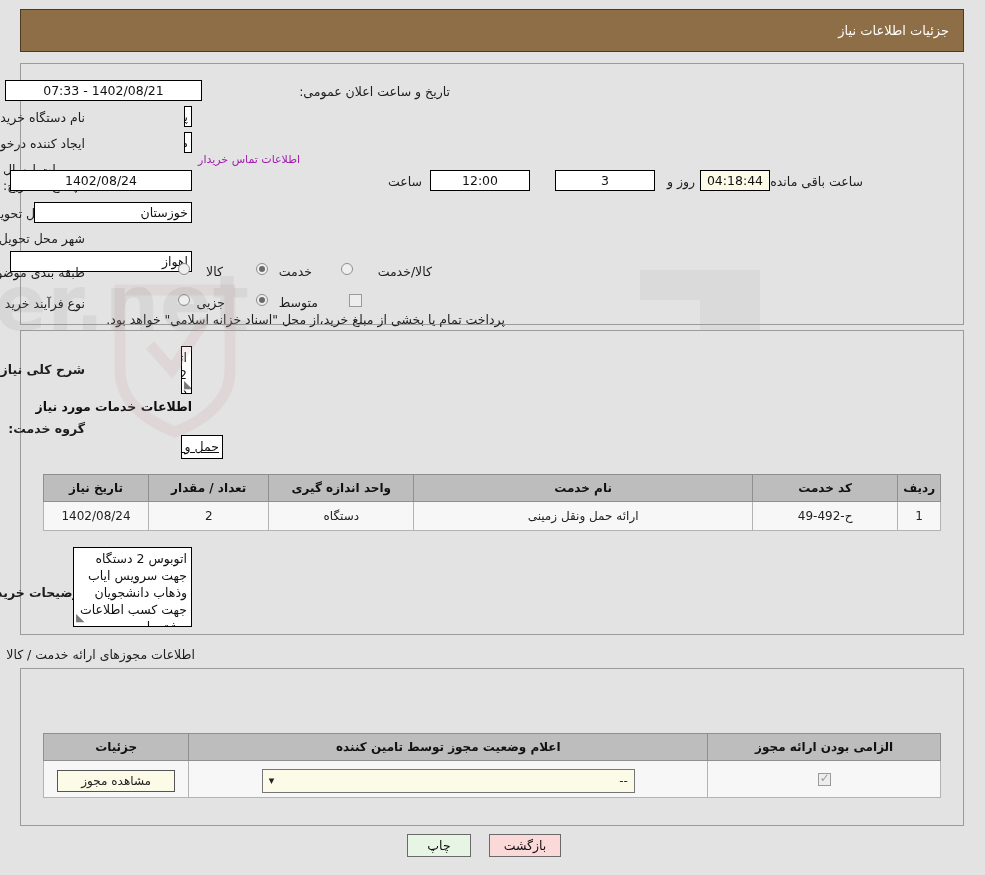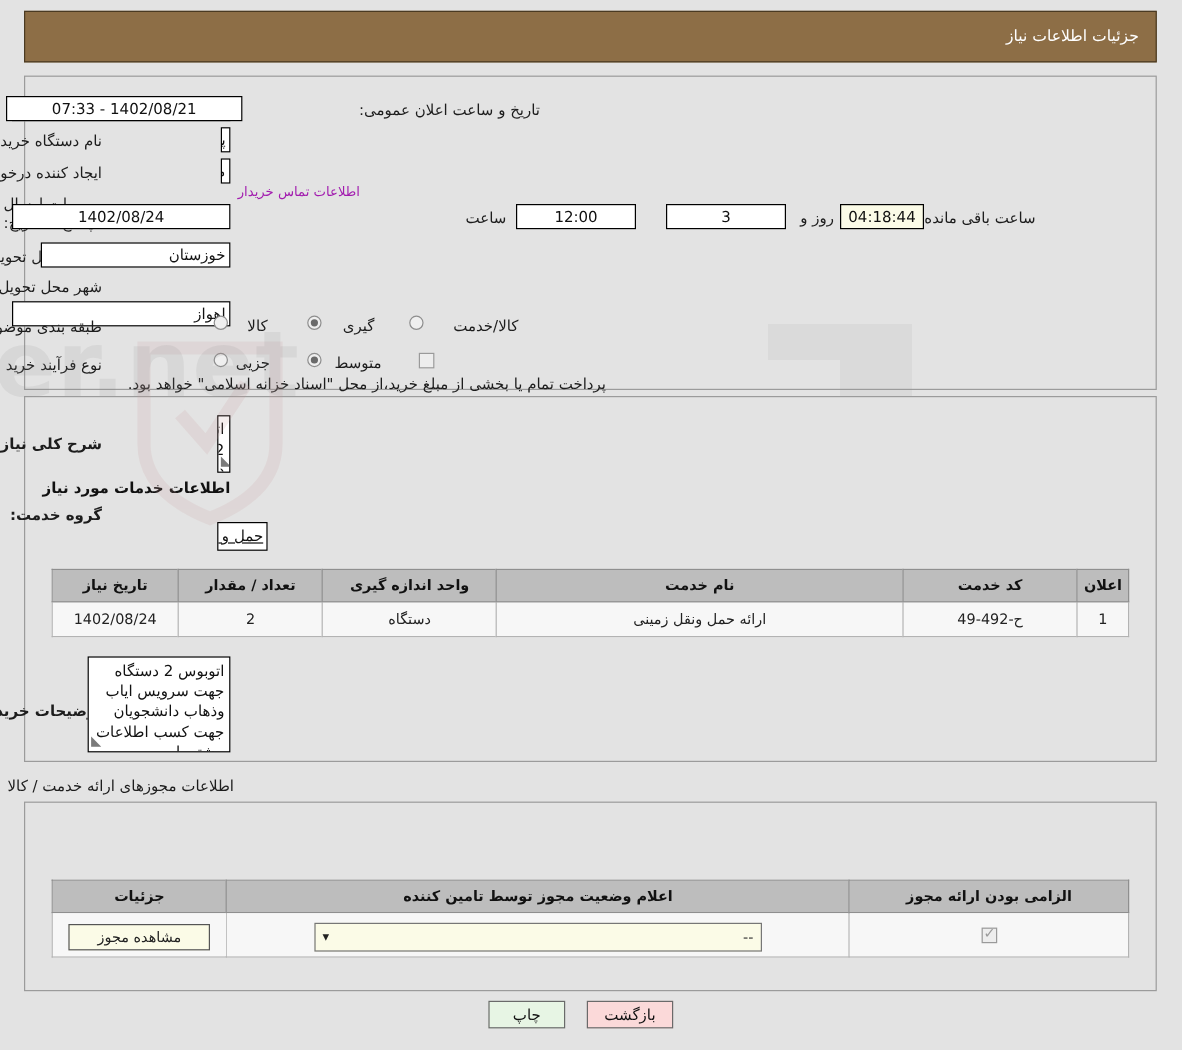--- a/index.html
+++ b/index.html
@@ -241,21 +241,21 @@
 
 <div class="lbl" style="right:900px;top:265px;">
   <span>طبقه بندی موضوعی:</span>
 </div>
 <div class="radio" style="right:795px;top:263px;"></div>
 <div class="lbl" style="right:762px;top:264px;">
   <span>کالا</span>
 </div>
 <div class="radio on" style="right:717px;top:263px;"></div>
 <div class="lbl" style="right:673px;top:264px;">
-  <span>گیری</span>
+  <span>خدمت</span>
 </div>
 <div class="radio" style="right:632px;top:263px;"></div>
 <div class="lbl" style="right:553px;top:264px;">
   <span>کالا/خدمت</span>
 </div>
 
 <div class="lbl" style="right:900px;top:296px;">
   <span>نوع فرآیند خرید :</span>
 </div>
 <div class="radio" style="right:795px;top:294px;"></div>
@@ -288,21 +288,21 @@
 <div class="lbl lbl-b" style="right:900px;top:421px;">
   <span>گروه خدمت:</span>
 </div>
 <div class="fld" style="right:762px;top:435px;left:181px;height:24px;line-height:22px;">
   <span style="text-decoration:underline;">حمل و نقل و انبارداری</span>
 </div>
 
 <table class="grid" id="items-table" style="right:44px;top:474px;width:898px;">
   <thead>
     <tr>
-      <th style="width:40px;">اعلان</th>
+      <th style="width:40px;">ردیف</th>
       <th style="width:145px;">کد خدمت</th>
       <th style="width:345px;">نام خدمت</th>
       <th style="width:145px;">واحد اندازه گیری</th>
       <th style="width:120px;">تعداد / مقدار</th>
       <th style="width:103px;">تاریخ نیاز</th>
     </tr>
   </thead>
   <tbody>
     <tr>
       <td>1</td>

